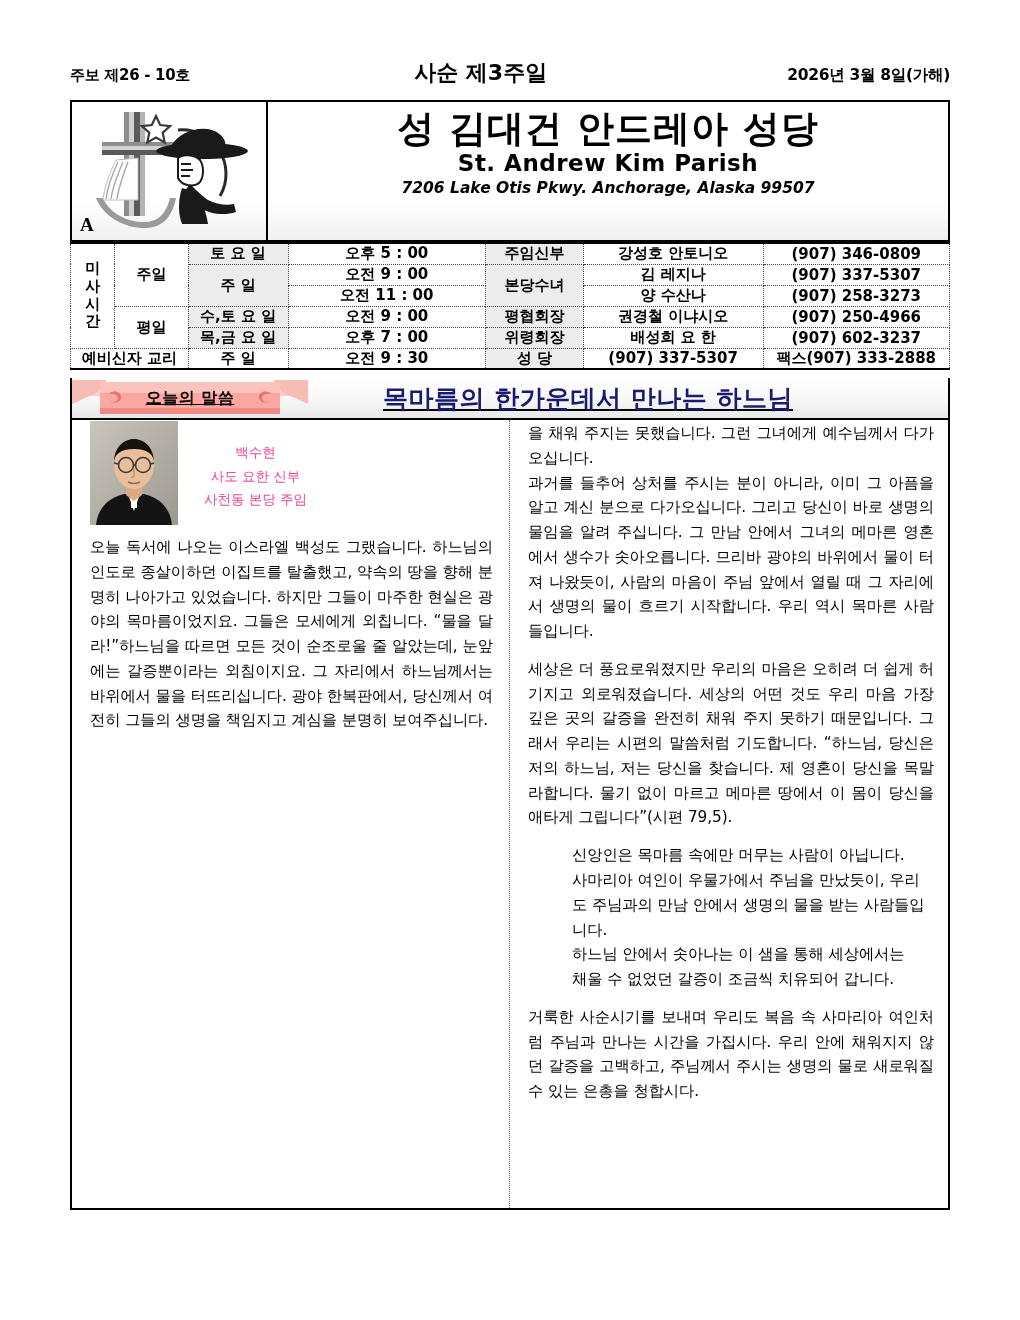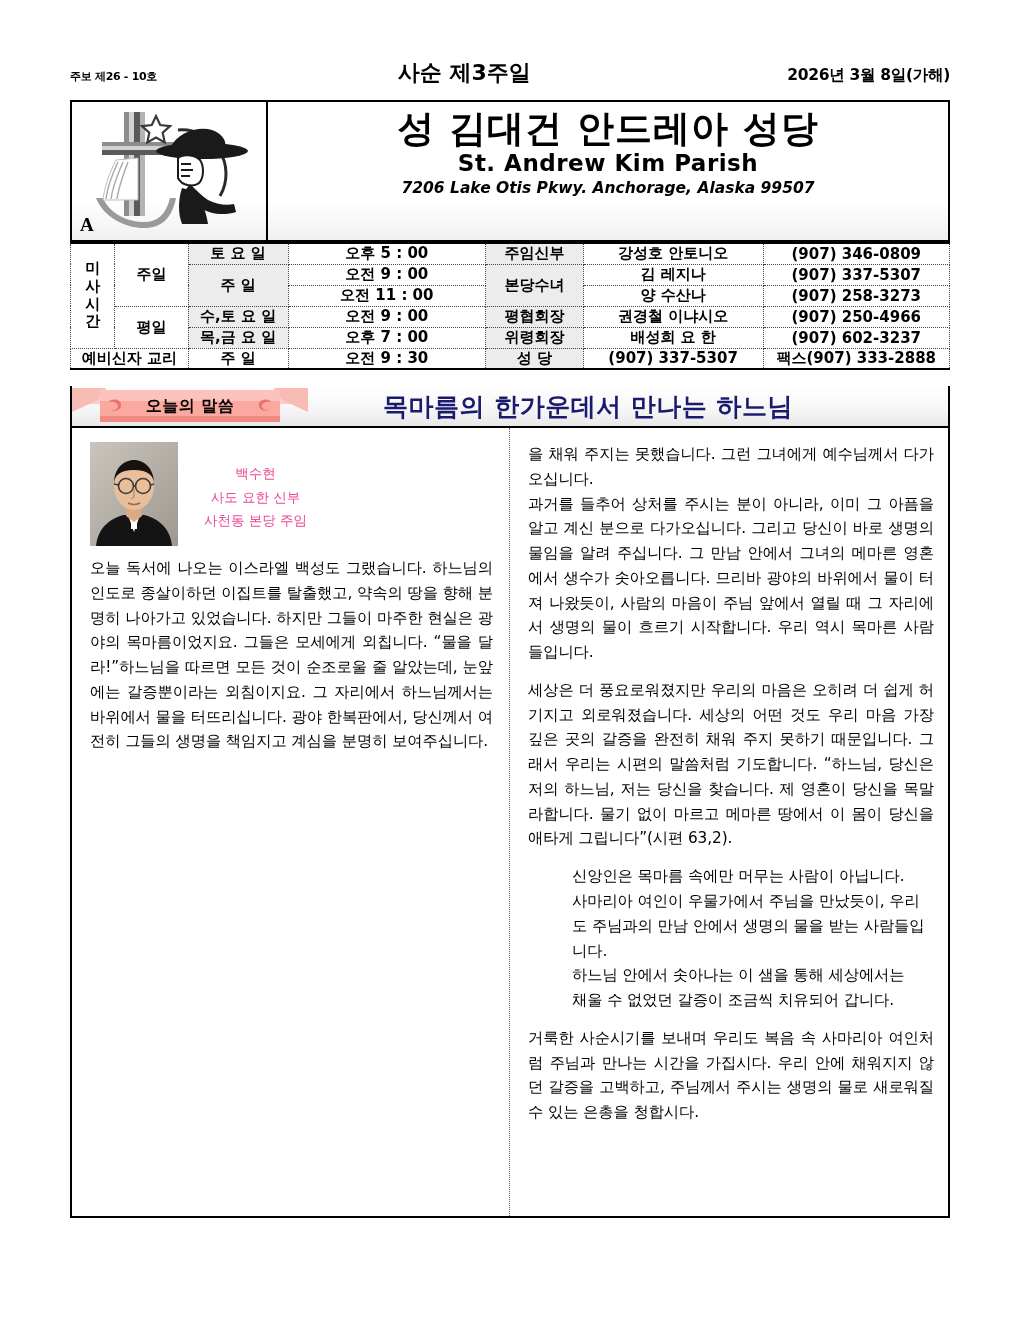--- a/index.html
+++ b/index.html
@@ -25,21 +25,21 @@
 
   
   .topbar {
     display: flex;
     align-items: baseline;
     justify-content: space-between;
     height: 34px;
     margin-bottom: 8px;
   }
   .topbar .issue {
-    font-size: 11px;
+    font-size: 15px;
     font-weight: bold;
     letter-spacing: -0.3px;
     white-space: nowrap;
   }
   .topbar .season {
     font-size: 22px;
     font-weight: bold;
     letter-spacing: 0px;
     white-space: nowrap;
     position: relative;
@@ -159,26 +159,27 @@
   td.phone { width: 168px; border-right: none; }
   td.sep-left { border-left: 2.5px solid #000; }
 
   .row-catech td { border-top: 1.5px solid #000; }
 
   
   .banner {
     border: 2.5px solid #000;
     border-top: none;
     height: 42px;
-    margin-top: 16px;
+    margin-top: 8px;
     display: flex;
     align-items: center;
     background: linear-gradient(to bottom, #ffffff 0%, #f7f7f7 55%, #e8e8e8 100%);
     position: relative;
     box-sizing: border-box;
+    text-decoration: underline;
   }
   .ribbon {
     position: relative;
     width: 236px;
     height: 40px;
     flex: none;
     display: flex;
     align-items: center;
     justify-content: center;
   }
@@ -208,21 +209,21 @@
     border-top: none;
     height: 790px;
     display: flex;
     box-sizing: border-box;
     position: relative;
     background: #fff;
   }
   .col {
     width: 50%;
     box-sizing: border-box;
-    padding: 14px 16px 0 18px;
+    padding: 1px 16px 0 18px;
     position: relative;
   }
   .col-left { border-right: 1px dotted #666; }
   .col-right { padding-left: 18px; padding-right: 14px; }
 
   .author-block {
     display: flex;
     align-items: flex-start;
     margin-bottom: 10px;
     height: 104px;
@@ -417,21 +418,21 @@
           <div>사천동 본당 주임</div>
         </div>
       </div>
 
       <p class="body">오늘 독서에 나오는 이스라엘 백성도 그랬습니다. 하느님의 인도로 종살이하던 이집트를 탈출했고, 약속의 땅을 향해 분명히 나아가고 있었습니다. 하지만 그들이 마주한 현실은 광야의 목마름이었지요. 그들은 모세에게 외칩니다. “물을 달라!”하느님을 따르면 모든 것이 순조로울 줄 알았는데, 눈앞에는 갈증뿐이라는 외침이지요. 그 자리에서 하느님께서는 바위에서 물을 터뜨리십니다. 광야 한복판에서, 당신께서 여전히 그들의 생명을 책임지고 계심을 분명히 보여주십니다.</p>
     </div>
 
     <div class="col col-right">
       <p class="body tight">을 채워 주지는 못했습니다. 그런 그녀에게 예수님께서 다가오십니다.</p>
       <p class="body">과거를 들추어 상처를 주시는 분이 아니라, 이미 그 아픔을 알고 계신 분으로 다가오십니다. 그리고 당신이 바로 생명의 물임을 알려 주십니다. 그 만남 안에서 그녀의 메마른 영혼에서 생수가 솟아오릅니다. 므리바 광야의 바위에서 물이 터져 나왔듯이, 사람의 마음이 주님 앞에서 열릴 때 그 자리에서 생명의 물이 흐르기 시작합니다. 우리 역시 목마른 사람들입니다.</p>
-      <p class="body">세상은 더 풍요로워졌지만 우리의 마음은 오히려 더 쉽게 허기지고 외로워졌습니다. 세상의 어떤 것도 우리 마음 가장 깊은 곳의 갈증을 완전히 채워 주지 못하기 때문입니다. 그래서 우리는 시편의 말씀처럼 기도합니다. “하느님, 당신은 저의 하느님, 저는 당신을 찾습니다. 제 영혼이 당신을 목말라합니다. 물기 없이 마르고 메마른 땅에서 이 몸이 당신을 애타게 그립니다”(시편 63,2).</p>
+      <p class="body">세상은 더 풍요로워졌지만 우리의 마음은 오히려 더 쉽게 허기지고 외로워졌습니다. 세상의 어떤 것도 우리 마음 가장 깊은 곳의 갈증을 완전히 채워 주지 못하기 때문입니다. 그래서 우리는 시편의 말씀처럼 기도합니다. “하느님, 당신은 저의 하느님, 저는 당신을 찾습니다. 제 영혼이 당신을 목말라합니다. 물기 없이 마르고 메마른 땅에서 이 몸이 당신을 애타게 그립니다”(시편 79,5).</p>
       <p class="body nojust" style="white-space:pre-line">신앙인은 목마름 속에만 머무는 사람이 아닙니다.
 사마리아 여인이 우물가에서 주님을 만났듯이, 우리도 주님과의 만남 안에서 생명의 물을 받는 사람들입니다.
 하느님 안에서 솟아나는 이 샘을 통해 세상에서는
 채울 수 없었던 갈증이 조금씩 치유되어 갑니다.</p>
       <p class="body">거룩한 사순시기를 보내며 우리도 복음 속 사마리아 여인처럼 주님과 만나는 시간을 가집시다. 우리 안에 채워지지 않던 갈증을 고백하고, 주님께서 주시는 생명의 물로 새로워질 수 있는 은총을 청합시다.</p>
     </div>
   </div>
 
 </div>
 

